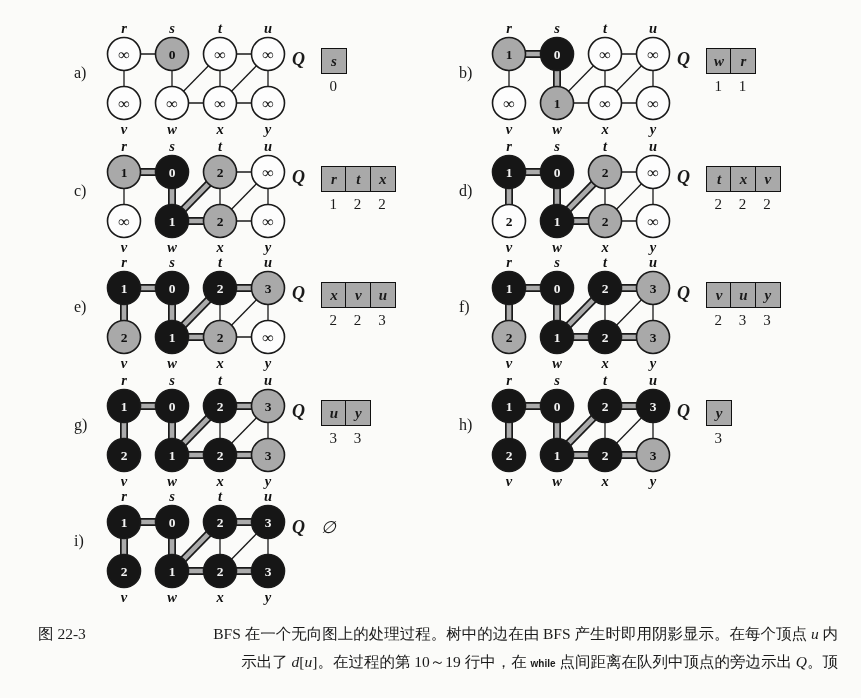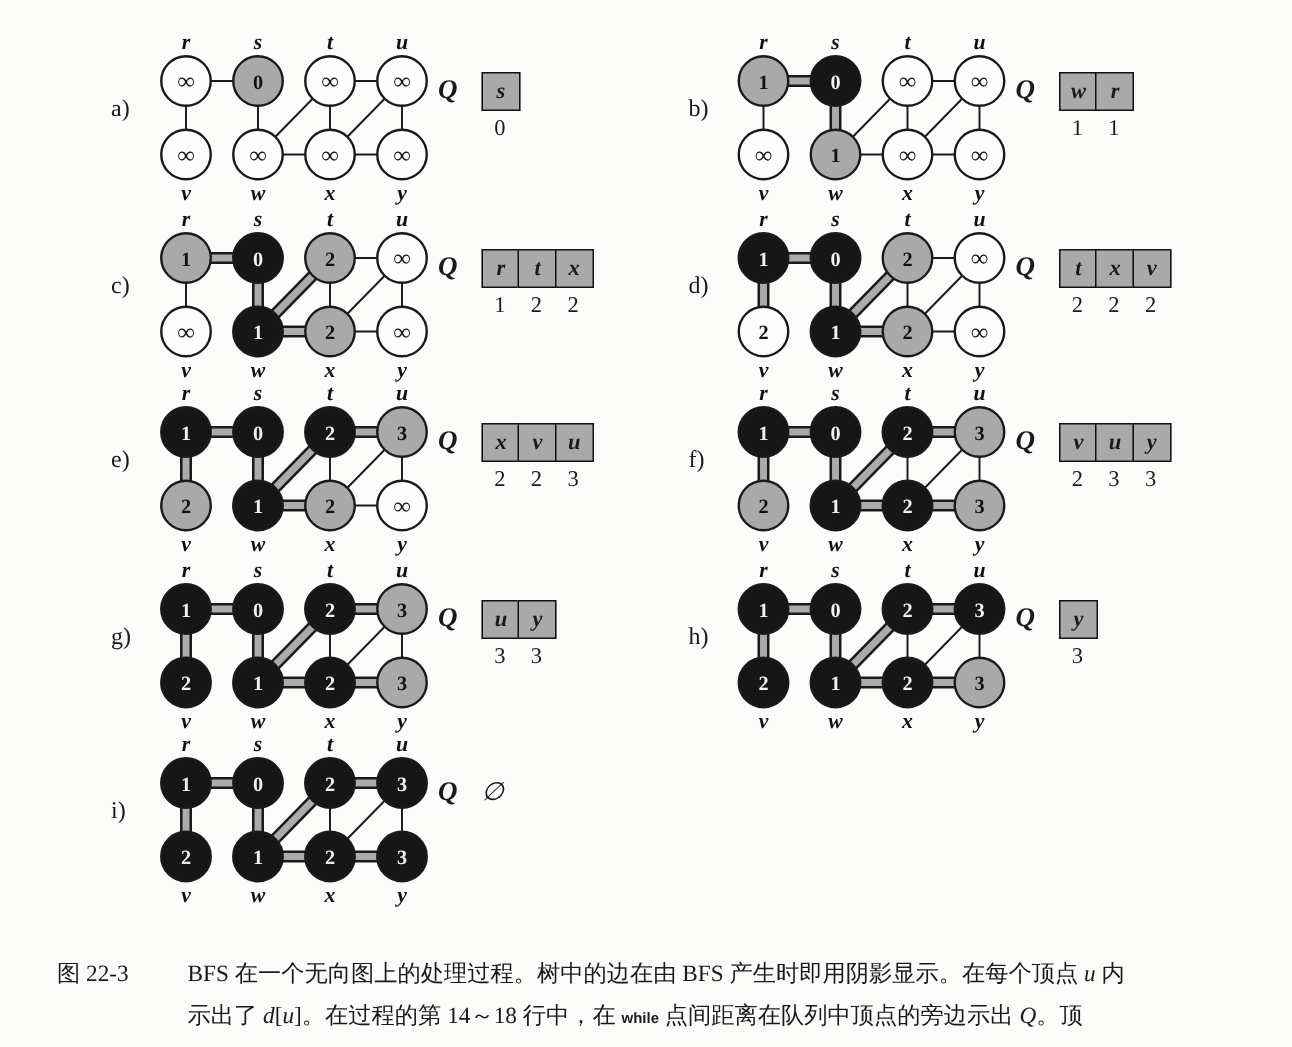--- a/index.html
+++ b/index.html
@@ -30,22 +30,22 @@
     display:flex;align-items:center;justify-content:center;
     font-style:italic;font-weight:600;font-size:15px;
     margin-right:-1.6px;
   }
   .queue-dist{font-size:15px;margin-top:4px;}
   .queue-empty{
     font-size:17px;font-style:italic;margin-top:1px;
   }
   svg text{font-family:"Liberation Serif","DejaVu Serif",serif;}
   .caption{
-    position:absolute;left:38px;top:636px;width:800px;
-    font-size:15.5px;line-height:28px;
+    position:absolute;left:38px;top:620px;width:800px;
+    font-size:15.5px;line-height:28px;text-align:right;
   }
   .caption .fig-label{position:absolute;left:0;top:0;}
   .caption .cap-body{margin-left:87px;}
   .cap-i{font-style:italic;}
   .cap-b{font-weight:bold;font-family:"Liberation Sans","DejaVu Sans",sans-serif;font-size:10px;}
 </style>
 </head>
 <body>
 
 <div id="subfigures">
@@ -558,14 +558,14 @@
         </svg></div>
       <div class="queue">
         <span class="queue-q">Q</span>
         <span class="queue-empty">∅</span>
       </div>
     </div>
   </div>
 
 <div class="caption">
   <span class="fig-label">图 22-3</span>
-  <div class="cap-body"><span>BFS 在一个无向图上的处理过程。树中的边在由 BFS 产生时即用阴影显示。在每个顶点 </span><span class="cap-i">u</span><span> 内</span><br><span>示出了 </span><span class="cap-i">d</span><span>[</span><span class="cap-i">u</span><span>]。在过程的第 14～18 行中，在 </span><span class="cap-b">while</span><span> 点间距离在队列中顶点的旁边示出 </span><span class="cap-i">Q</span><span>。顶</span><br></div>
+  <div class="cap-body"><span>BFS 在一个无向图上的处理过程。树中的边在由 BFS 产生时即用阴影显示。在每个顶点 </span><span class="cap-i">u</span><span> 内</span><br><span>示出了 </span><span class="cap-i">d</span><span>[</span><span class="cap-i">u</span><span>]。在过程的第 10～19 行中，在 </span><span class="cap-b">while</span><span> 点间距离在队列中顶点的旁边示出 </span><span class="cap-i">Q</span><span>。顶</span><br></div>
 </div>
 
 </body></html>

